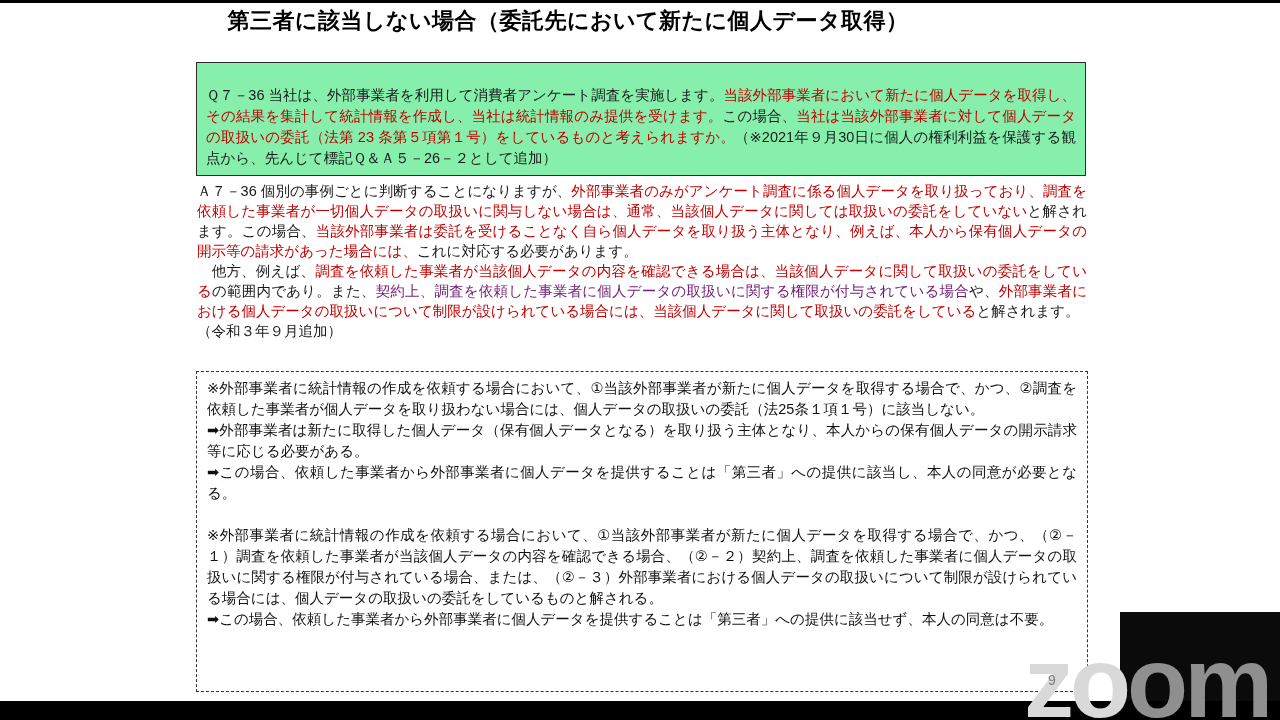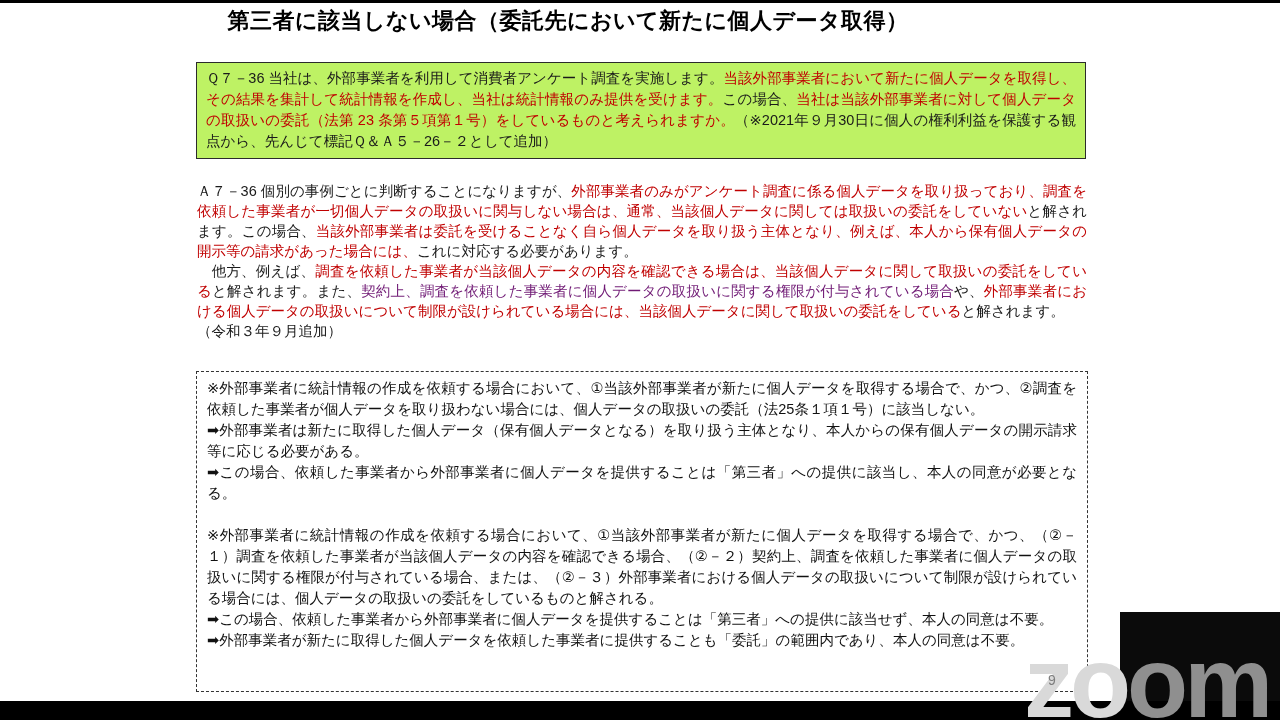--- a/index.html
+++ b/index.html
@@ -12,22 +12,22 @@
   .topbar{position:absolute;left:0;top:0;width:1280px;height:3px;background:#000;}
   .bottombar{position:absolute;left:0;bottom:0;width:1280px;height:19px;background:#000;}
   .corner-black{position:absolute;left:1120px;top:612px;width:160px;height:108px;background:#0b0b0b;}
   .title{
     position:absolute;left:0;top:6px;width:1136px;margin:0;
     text-align:center;font-size:22px;font-weight:bold;color:#000;
     letter-spacing:0.5px;
   }
   .qbox{
     position:absolute;left:196px;top:62px;width:890px;box-sizing:border-box;
-    border:1px solid #2b2b2b;background:#bef264;
-    padding:5px 9px 6px 9px;
+    border:1px solid #2b2b2b;background:#86efac;
+    padding:22px 9px 6px 9px;
   }
   .qbox p{margin:0;font-size:14.5px;line-height:21px;text-align:justify;}
   .asec{
     position:absolute;left:197px;top:181px;width:890px;
     font-size:14.5px;line-height:20px;text-align:justify;
   }
   .asec p{margin:0;}
   .sbox{
     position:absolute;left:196px;top:371px;width:892px;height:321px;box-sizing:border-box;
     border:1px dashed #333;background:#fff;
@@ -53,34 +53,33 @@
 <div class="topbar"></div>
 
 <h1 class="title">第三者に該当しない場合（委託先において新たに個人データ取得）</h1>
 
 <div class="qbox">
   <p><span>Ｑ７－36 当社は、外部事業者を利用して消費者アンケート調査を実施します。</span><span style="color: rgb(192, 0, 0);">当該外部事業者において新たに個人データを取得し、その結果を集計して統計情報を作成し、当社は統計情報のみ提供を受けます。</span><span>この場合、</span><span style="color: rgb(192, 0, 0);">当社は当該外部事業者に対して個人データの取扱いの委託（法第 23 条第５項第１号）をしているものと考えられますか。</span><span>（※2021年９月30日に個人の権利利益を保護する観点から、先んじて標記Ｑ＆Ａ５－26－２として追加）</span></p>
 </div>
 
 <div class="asec">
   <p><span>Ａ７－36 個別の事例ごとに判断することになりますが、</span><span style="color: rgb(192, 0, 0);">外部事業者のみがアンケート調査に係る個人データを取り扱っており、調査を依頼した事業者が一切個人データの取扱いに関与しない場合は、通常、当該個人データに関しては取扱いの委託をしていない</span><span>と解されます。この場合、</span><span style="color: rgb(192, 0, 0);">当該外部事業者は委託を受けることなく自ら個人データを取り扱う主体となり、例えば、本人から保有個人データの開示等の請求があった場合には、</span><span>これに対応する必要があります。</span></p>
-  <p><span>　他方、例えば、</span><span style="color: rgb(192, 0, 0);">調査を依頼した事業者が当該個人データの内容を確認できる場合は、当該個人データに関して取扱いの委託をしている</span><span>と解されます。また、</span><span style="color: #701a75;">契約上、調査を依頼した事業者に個人データの取扱いに関する権限が付与されている場合</span><span>や、</span><span style="color: rgb(192, 0, 0);">外部事業者における個人データの取扱いについて制限が設けられている場合には、当該個人データに関して取扱いの委託をしている</span><span>と解されます。</span></p>
+  <p><span>　他方、例えば、</span><span style="color: rgb(192, 0, 0);">調査を依頼した事業者が当該個人データの内容を確認できる場合は、当該個人データに関して取扱いの委託をしている</span><span>の範囲内であり。また、</span><span style="color: #701a75;">契約上、調査を依頼した事業者に個人データの取扱いに関する権限が付与されている場合</span><span>や、</span><span style="color: rgb(192, 0, 0);">外部事業者における個人データの取扱いについて制限が設けられている場合には、当該個人データに関して取扱いの委託をしている</span><span>と解されます。</span></p>
   <p>（令和３年９月追加）</p>
 </div>
 
 <div class="sbox">
   <div class="sgroup1">
     <p>※外部事業者に統計情報の作成を依頼する場合において、①当該外部事業者が新たに個人データを取得する場合で、かつ、②調査を依頼した事業者が個人データを取り扱わない場合には、個人データの取扱いの委託（法25条１項１号）に該当しない。</p>
     <p>➡外部事業者は新たに取得した個人データ（保有個人データとなる）を取り扱う主体となり、本人からの保有個人データの開示請求等に応じる必要がある。</p>
     <p>➡この場合、依頼した事業者から外部事業者に個人データを提供することは「第三者」への提供に該当し、本人の同意が必要となる。</p>
   </div>
   <div class="sgroup2">
     <p>※外部事業者に統計情報の作成を依頼する場合において、①当該外部事業者が新たに個人データを取得する場合で、かつ、（②－１）調査を依頼した事業者が当該個人データの内容を確認できる場合、（②－２）契約上、調査を依頼した事業者に個人データの取扱いに関する権限が付与されている場合、または、（②－３）外部事業者における個人データの取扱いについて制限が設けられている場合には、個人データの取扱いの委託をしているものと解される。</p>
     <p>➡この場合、依頼した事業者から外部事業者に個人データを提供することは「第三者」への提供に該当せず、本人の同意は不要。</p>
-    <p>➡外部事業者が新たに取得した個人データを依頼した事業者に提供することも「委託」の範囲内であり、本人の同意は不要。</p>
   </div>
 </div>
 
 <div class="corner-black"></div>
 <div class="bottombar"></div>
 
 <div class="page-number">9</div>
 
 <div class="watermark"><span class="wm-zo">zo</span><span class="wm-om">om</span></div>
 

